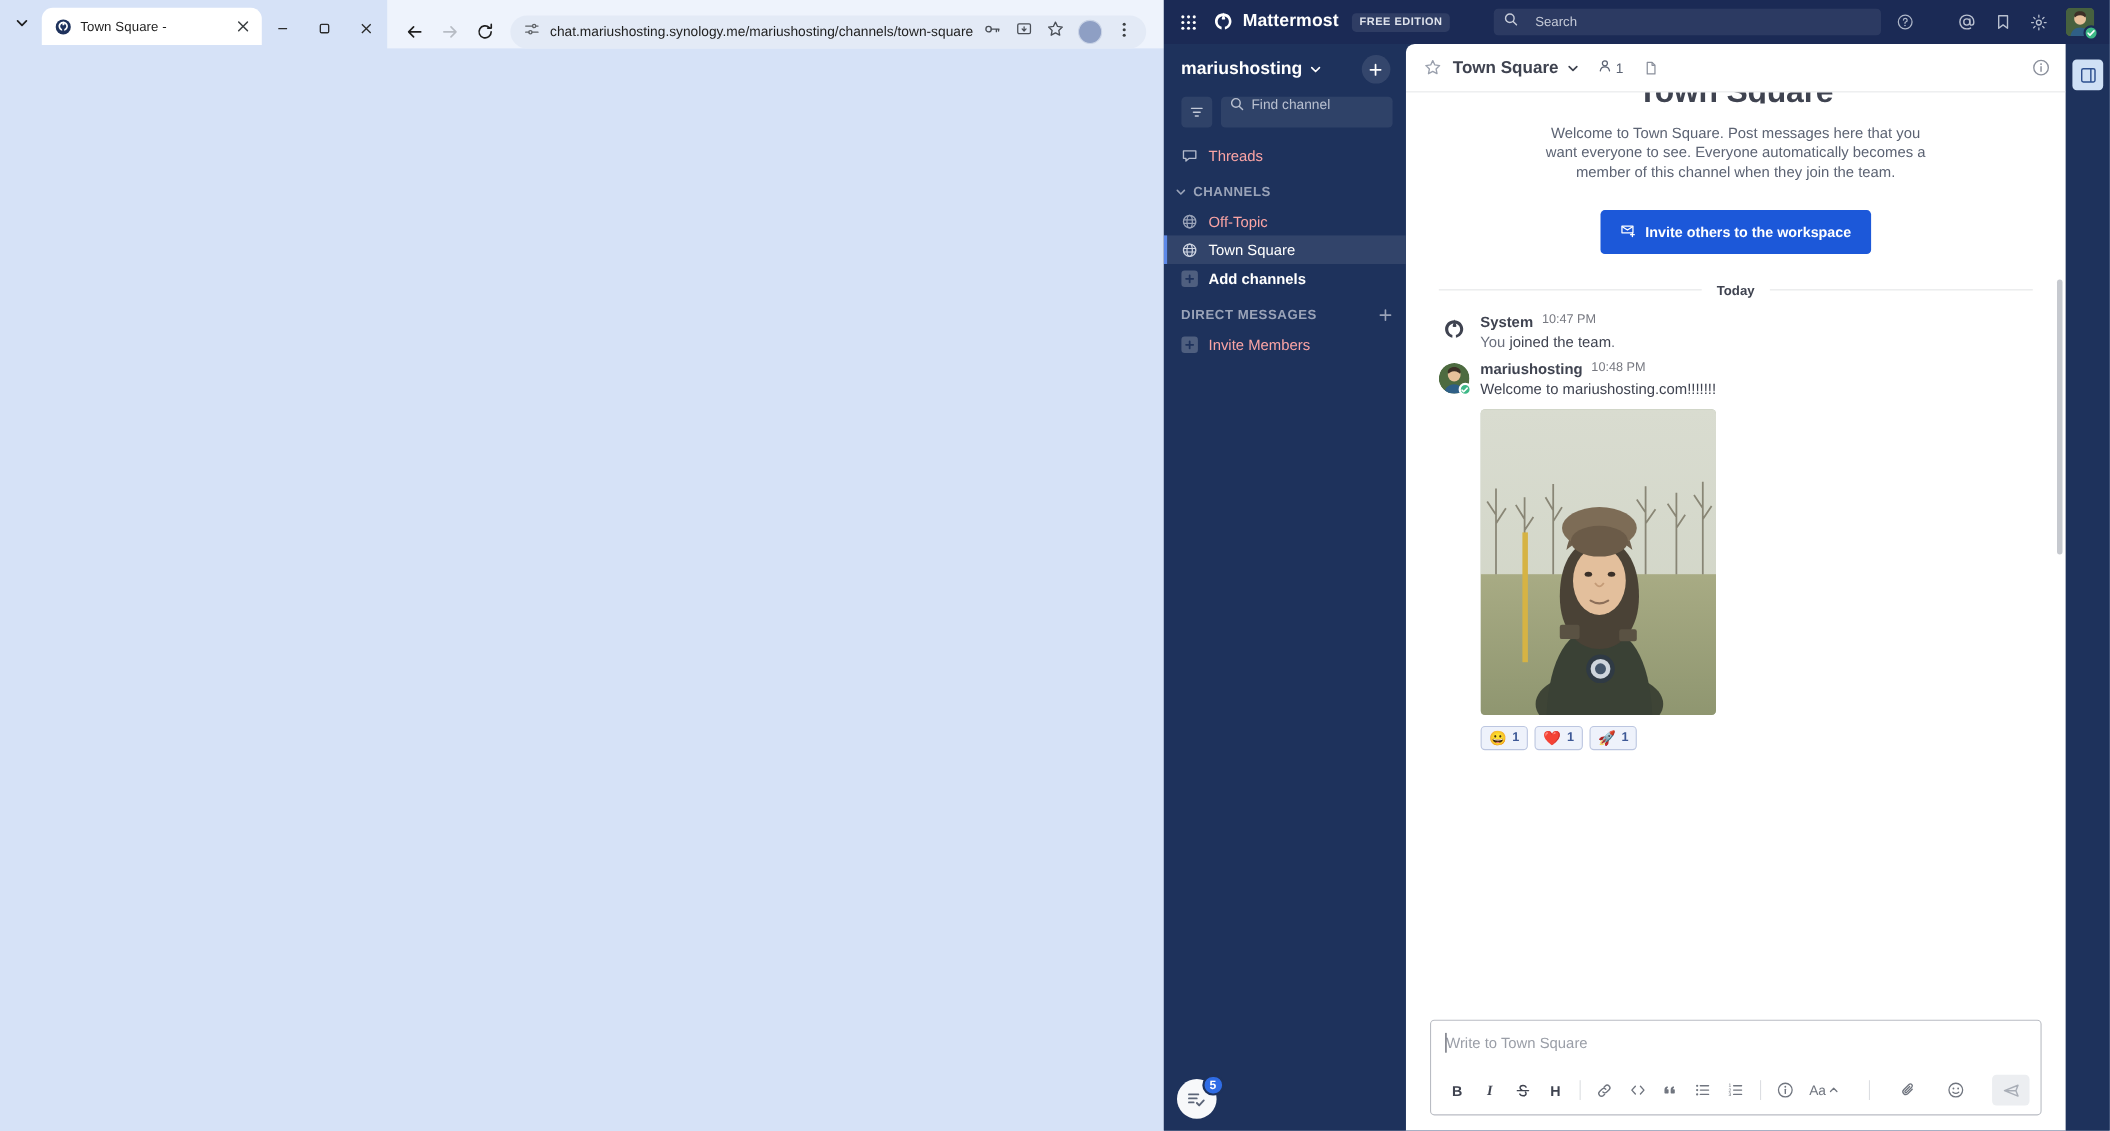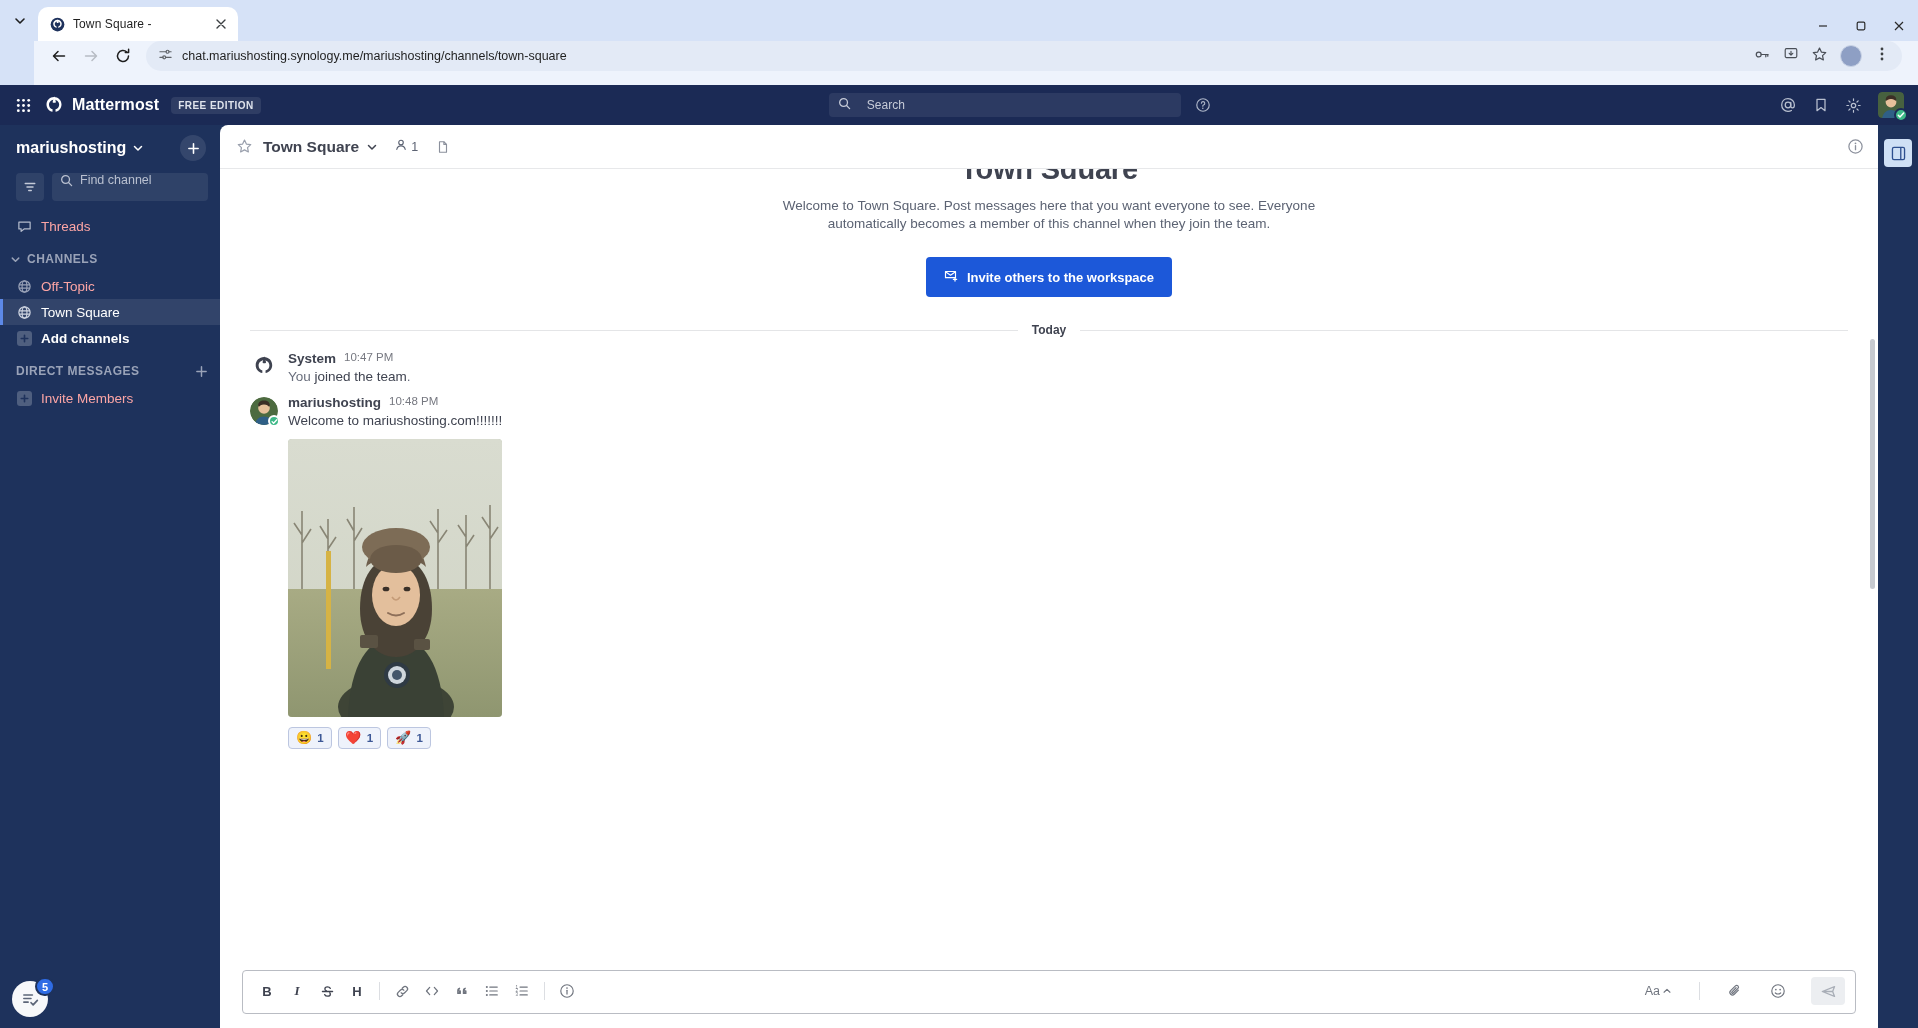--- a/index.html
+++ b/index.html
@@ -4,40 +4,40 @@
 <style>
   * { box-sizing: border-box; margin: 0; padding: 0; }
   html, body { width: 1918px; height: 1028px; overflow: hidden; }
   body {
     font-family: "Liberation Sans", sans-serif;
     background: #d6e2f7;
     -webkit-font-smoothing: antialiased;
   }
 
   
-  .browser { width: 1918px; height: 1028px; display: flex; flex-direction: column; background: #d6e2f7; }
+  .browser { width: 1918px; height: 1028px; display: flex; background: #d6e2f7; }
 
   .tabstrip { height: 41px; display: flex; align-items: flex-end; padding-left: 6px; gap: 0; position: relative; }
   .tab-list-btn {
     width: 28px; height: 28px; border-radius: 6px; margin-bottom: 6px; margin-right: 4px;
     display: flex; align-items: center; justify-content: center; color: #1f1f1f;
   }
   .tab {
     height: 34px; min-width: 200px; max-width: 240px; background: #fff;
     border-radius: 10px 10px 0 0; display: flex; align-items: center;
     padding: 0 8px 0 11px; gap: 8px; position: relative;
   }
   .tab-favicon { width: 16px; height: 16px; flex: 0 0 16px; display: flex; align-items: center; justify-content: center; }
   .tab-title {
     font-size: 12px; color: #1f1f1f; white-space: nowrap; overflow: hidden;
     text-overflow: clip; flex: 1; letter-spacing: .1px;
   }
   .tab-close { width: 18px; height: 18px; display: flex; align-items: center; justify-content: center; border-radius: 50%; flex: 0 0 18px; }
 
-  .toolbar { height: 44px; display: flex; align-items: flex-start; gap: 2px; padding: 0 10px; background: #eef3fc; margin-left: 34px; }
+  .toolbar { height: 44px; display: flex; align-items: flex-end; gap: 2px; padding: 0 10px; background: #eef3fc; }
   .nav-btn { width: 30px; height: 30px; display: flex; align-items: center; justify-content: center; border-radius: 50%; color: #1f1f1f; }
   .nav-btn.disabled { color: #b7bcc4; }
   .omnibox {
     flex: 1; height: 30px; background: #e3eaf6; border-radius: 15px;
     display: flex; align-items: center; padding: 0 10px 0 12px; gap: 9px; margin: 0 6px;
   }
   .omnibox-url { font-size: 12.5px; color: #1f1f1f; flex: 1; white-space: nowrap; overflow: hidden; }
   .omni-right { display: flex; align-items: center; gap: 12px; padding-right: 2px; }
   .profile-pic { width: 22px; height: 22px; border-radius: 50%; background: #8e9fc4; border: 1px solid #c9d3e6; }
   .win-controls { display: flex; align-items: center; gap: 0; margin-left: auto; }
@@ -702,20 +702,21 @@
                   </span>
                 </span>
               </div>
 
               <div class="scrollbar-track"></div>
             </div>
           </div>
 
           <div class="composer-wrap">
             <div class="composer">
+              <div class="composer-input">Write to Town Square</div>
               <div class="composer-toolbar">
                 <span class="tb-btn" style="font-weight:700;font-size:13px;color:#3f4350">B</span>
                 <span class="tb-btn" style="font-style:italic;font-weight:700;font-size:13px;font-family:'Liberation Serif',serif;color:#3f4350">I</span>
                 <span class="tb-btn">
                   <svg width="15" height="15" viewBox="0 0 16 16">
                       <path d="M2.6 8h10.8" stroke="#3f4350" stroke-width="1.4" stroke-linecap="round"></path>
                       <path d="M11 4.6C10.4 3.5 9.3 3 8 3 6.3 3 5.2 3.9 5.2 5.2c0 .9.5 1.6 1.6 2M5 11.3c.6 1.2 1.7 1.7 3.1 1.7 1.8 0 2.9-.9 2.9-2.2 0-.6-.2-1.1-.6-1.5" stroke="#3f4350" stroke-width="1.4" fill="none" stroke-linecap="round"></path>
                     </svg>
                 </span>
                 <span class="tb-btn" style="font-weight:700;font-size:13px;color:#3f4350">H</span>

